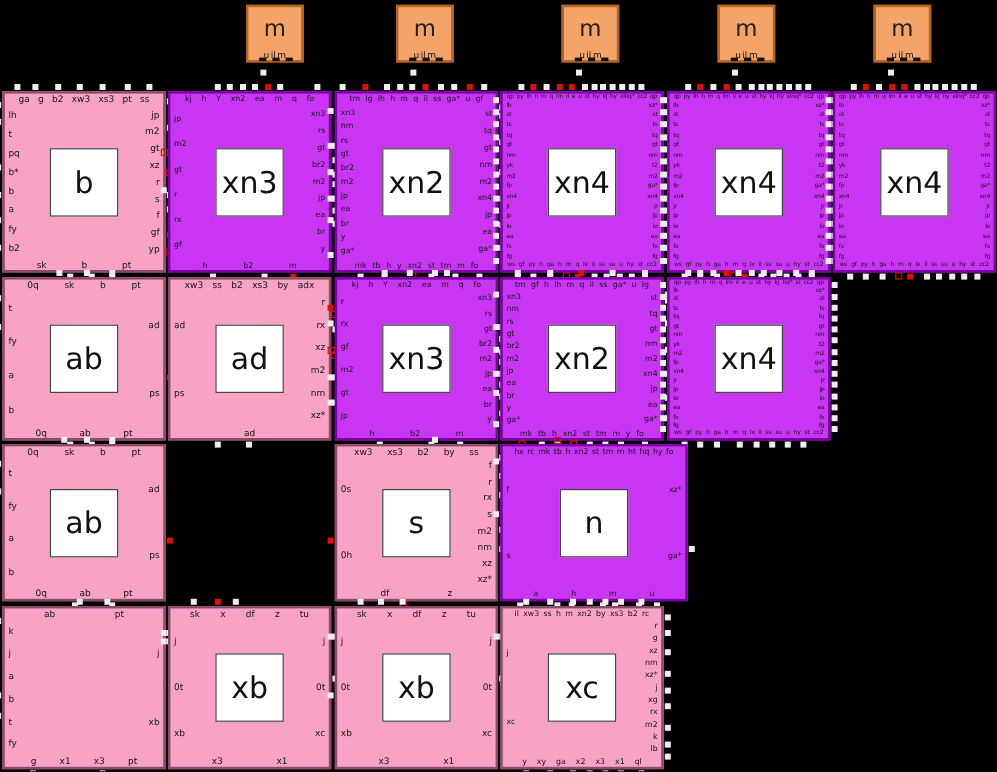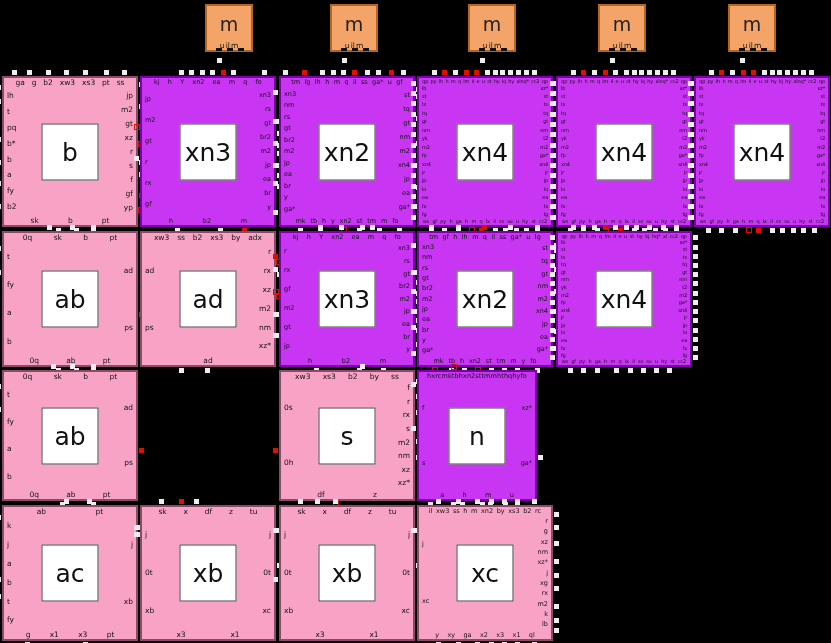--- a/index.html
+++ b/index.html
@@ -1071,21 +1071,21 @@
       </div>
       <div class="marker mk-w side-t" style="left: calc(62% - 3px);"></div>
       <div class="marker mk-r side-l" style="top: calc(62% - 3px);"></div>
       <div class="marker mk-w side-r" style="top: calc(8% - 3px);"></div>
       <div class="marker mk-w side-r" style="top: calc(20% - 3px);"></div>
       <div class="marker mk-w side-r" style="top: calc(32% - 3px);"></div>
       <div class="marker mk-w side-r" style="top: calc(55% - 3px);"></div>
       <div class="marker mk-w side-r" style="top: calc(68% - 3px);"></div>
       <div class="marker mk-o side-b" style="left: calc(42% - 3px);"></div>
     </div>
-    <div class="tile fs6" style="left: 417px; top: 370px; width: 120px; height: 131px; background: rgb(200, 54, 244); border-color: rgb(125, 0, 168);">
+    <div class="tile fs6" style="left: 417px; top: 370px; width: 156px; height: 131px; background: rgb(200, 54, 244); border-color: rgb(125, 0, 168);">
       <div class="edge top">
         <span class="elabel">hx</span>
         <span class="elabel">rc</span>
         <span class="elabel">mk</span>
         <span class="elabel">tb</span>
         <span class="elabel">h</span>
         <span class="elabel">xn2</span>
         <span class="elabel">st</span>
         <span class="elabel">tm</span>
         <span class="elabel">m</span>
@@ -1138,23 +1138,20 @@
       </div>
       <div class="edge right">
         <span class="elabel">j</span>
         <span class="elabel">xb</span>
       </div>
       <div class="edge bottom">
         <span class="elabel">g</span>
         <span class="elabel">x1</span>
         <span class="elabel">x3</span>
         <span class="elabel">pt</span>
-      </div>
-      <div class="center-box">
-        <span class="center-label">ac</span>
       </div>
       <div class="marker mk-w side-t" style="left: calc(48% - 3px);"></div>
       <div class="marker mk-w side-t" style="left: calc(65% - 3px);"></div>
       <div class="marker mk-w side-l" style="top: calc(8% - 3px);"></div>
       <div class="marker mk-w side-l" style="top: calc(55% - 3px);"></div>
       <div class="marker mk-w side-l" style="top: calc(68% - 3px);"></div>
       <div class="marker mk-w side-r" style="top: calc(16% - 3px);"></div>
       <div class="marker mk-w side-r" style="top: calc(21% - 3px);"></div>
       <div class="marker mk-w side-b" style="left: calc(18% - 3px);"></div>
       <div class="marker mk-w side-b" style="left: calc(62% - 3px);"></div>

